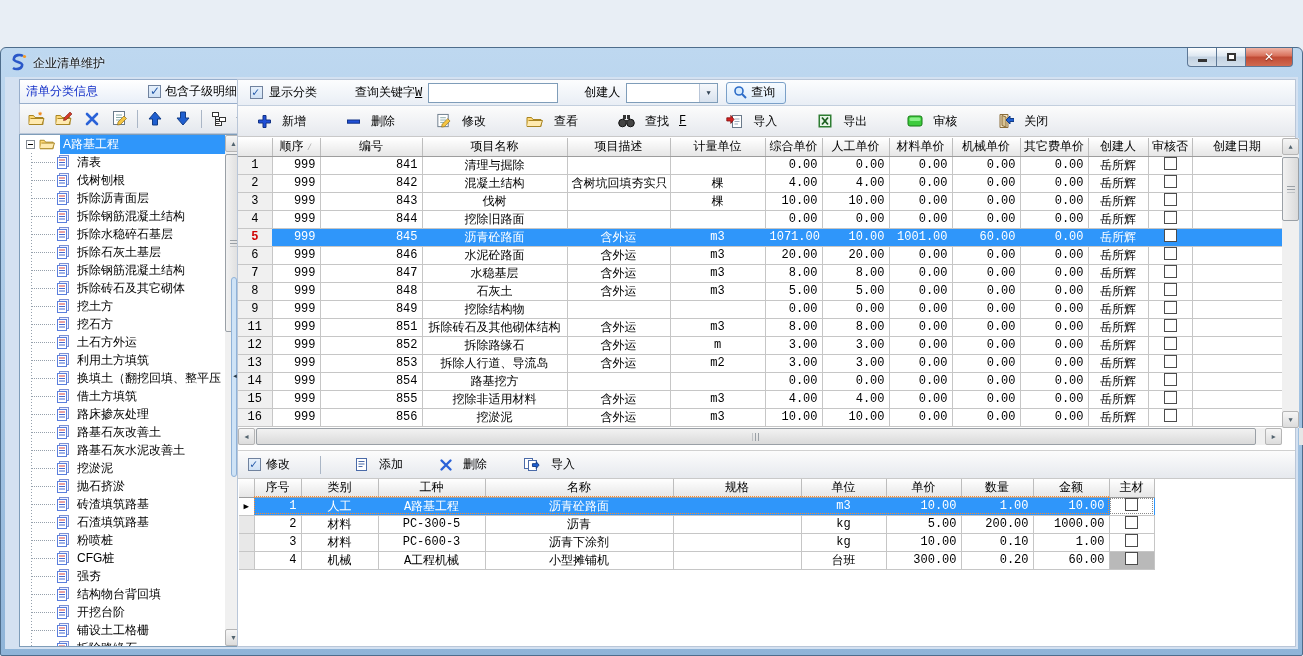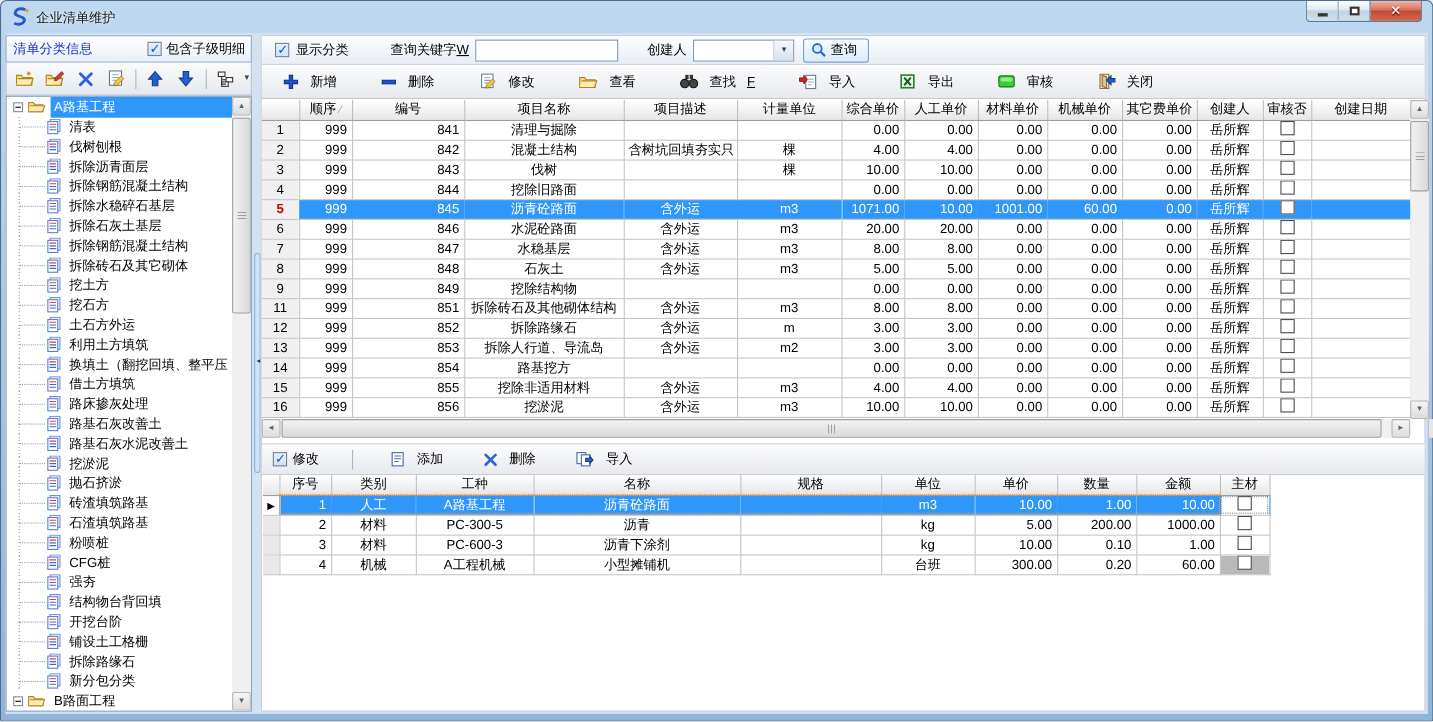--- a/index.html
+++ b/index.html
@@ -1,32 +1,32 @@
 <!DOCTYPE html>
 <html><head>
 <meta charset="utf-8">
 <style>
   html,body{margin:0;padding:0;}
   body{width:1303px;height:656px;position:relative;font-family:"Liberation Sans","DejaVu Sans",sans-serif;font-size:12px;color:#000;background:#e8eef5;overflow:hidden;}
-  .window{position:absolute;inset:0;background:linear-gradient(#bed8f0,#8fb4d8);border:1px solid #4e6d8c;border-radius:6px 6px 2px 2px;box-sizing:border-box;}
+  .window{position:absolute;inset:0;background:linear-gradient(#bed8f0,#8fb4d8);border:1px solid #4e6d8c;border-radius:6px 6px 2px 2px;box-sizing:border-box;margin-top:47px;}
   .titlebar{position:absolute;left:0;top:0;right:0;height:29px;}
   .app-icon{position:absolute;left:9px;top:5px;width:18px;height:18px;}
   .title-text{position:absolute;left:32px;top:7px;color:#111;text-shadow:0 0 3px #fff;}
   .win-btns{position:absolute;top:0;right:9px;display:flex;}
   .win-btn{height:19px;box-sizing:border-box;border:1px solid #5d7896;border-top:none;background:linear-gradient(#fdfefe,#dde7f1 45%,#c2d1e0 50%,#d3e0ec);display:flex;align-items:center;justify-content:center;}
   .win-btn.min{width:30px;border-radius:0 0 0 4px;}
   .win-btn.max{width:29px;border-left:none;}
   .win-btn.close{width:47px;border-left:none;border-radius:0 0 4px 0;background:linear-gradient(#f0b3a4,#d8705a 45%,#c04a34 50%,#d06a50);}
   .glyph-min{width:9px;height:3px;background:#333;margin-top:6px;}
   .glyph-max{width:9px;height:8px;border:2px solid #333;box-sizing:border-box;background:#fff;}
   .glyph-close{color:#fff;font-weight:bold;font-size:12px;text-shadow:0 1px 1px #7a2313;}
   .client{position:absolute;left:4px;top:29px;right:4px;bottom:6px;background:#d4e1f1;}
 
   
-  .left-panel{position:absolute;left:0;top:2px;width:224px;bottom:2px;}
+  .left-panel{position:absolute;left:14px;top:2px;width:224px;bottom:2px;}
   .lp-header{position:absolute;left:0;top:0;width:224px;height:25px;box-sizing:border-box;border:1px solid #98aecb;background:linear-gradient(#ffffff,#e9eff8);display:flex;align-items:center;}
   .lp-title{color:#1430c8;margin-left:6px;flex:1;}
   .lp-toolbar{position:absolute;left:0;top:25px;width:224px;height:30px;box-sizing:border-box;border:1px solid #b9c6d8;border-top:none;background:linear-gradient(#fbfbfb,#e4e8ee);display:flex;align-items:center;gap:4px;padding-left:5px;}
   .tool-ico{width:22px;height:22px;display:flex;align-items:center;justify-content:center;border:1px solid transparent;border-radius:2px;}
   .tb-sep{width:1px;height:18px;background:#aab6c6;margin:0 2px;}
   .tree-box{position:absolute;left:0;top:55px;width:224px;bottom:0;box-sizing:border-box;border:1px solid #7f9db9;background:#fff;overflow:hidden;}
   .tree-inner{position:absolute;left:0;top:0;right:17px;bottom:0;overflow:hidden;}
   .tree-row{position:relative;height:18px;display:flex;align-items:center;white-space:nowrap;}
   .tree-row .exp{width:9px;height:9px;box-sizing:border-box;border:1px solid #848b94;background:#fff;margin-left:6px;margin-right:4px;position:relative;flex:none;z-index:1;}
   .tree-row .exp::after{content:"";position:absolute;left:1px;top:3px;width:5px;height:1px;background:#000;}
@@ -45,21 +45,21 @@
   .sb-thumb.h{background:linear-gradient(#f2f2f2,#dadada);}
   .sb-thumb .grip{position:absolute;left:50%;top:50%;transform:translate(-50%,-50%);width:8px;height:7px;background-image:repeating-linear-gradient(#9aa0a6 0 1px,transparent 1px 3px);}
   .sb-thumb.h .grip{width:7px;height:8px;background-image:repeating-linear-gradient(90deg,#9aa0a6 0 1px,transparent 1px 3px);}
 
   
   .splitter{position:absolute;left:226px;top:2px;width:6px;bottom:2px;}
   .split-grip{position:absolute;left:0px;top:198px;width:6px;height:200px;background:#cfe3f6;border:1px solid #8fb2d8;border-radius:3px;box-sizing:border-box;}
   .split-arrow{position:absolute;left:0px;top:95px;color:#234;font-size:6px;}
 
   
-  .right-panel{position:absolute;left:232px;top:2px;right:2px;bottom:2px;background:#fff;border:1px solid #b9c6d8;box-sizing:border-box;}
+  .right-panel{position:absolute;left:232px;top:2px;right:2px;bottom:2px;background:#fff;border:1px solid #b9c6d8;box-sizing:border-box;font-family:Liberation Mono, monospace;}
   .filter-bar{position:absolute;left:0;top:0;right:0;height:26px;box-sizing:border-box;border-bottom:1px solid #c3cfde;background:linear-gradient(#fcfdfe,#e9eef5);display:flex;align-items:center;}
   .main-toolbar{position:absolute;left:0;top:26px;right:0;height:31px;box-sizing:border-box;border-bottom:1px solid #c9c9c9;background:linear-gradient(#fcfcfc,#e6e9ee);display:flex;align-items:center;gap:34px;padding-left:16px;}
   .tbtn{display:flex;align-items:center;gap:10px;background:transparent;border:none;font:inherit;padding:2px 3px;}
   .cb{width:13px;height:13px;box-sizing:border-box;border:1px solid #70829e;background:#fff;display:inline-block;position:relative;flex:none;}
   .cb.checked{background:linear-gradient(#e6f0fb,#cfe1f5);}
   .cb.checked::after{content:"✓";position:absolute;left:1px;top:-2px;color:#2258a8;font-weight:bold;font-size:12px;}
   .cb.grid{border-color:#4c4c4c;}
   .flabel{margin:0 6px;}
   .ftext{width:130px;height:20px;box-sizing:border-box;border:1px solid #7f9db9;background:#fff;font:inherit;padding:0 3px;}
   .combo{width:92px;height:20px;box-sizing:border-box;border:1px solid #7f9db9;background:#fff;position:relative;}

